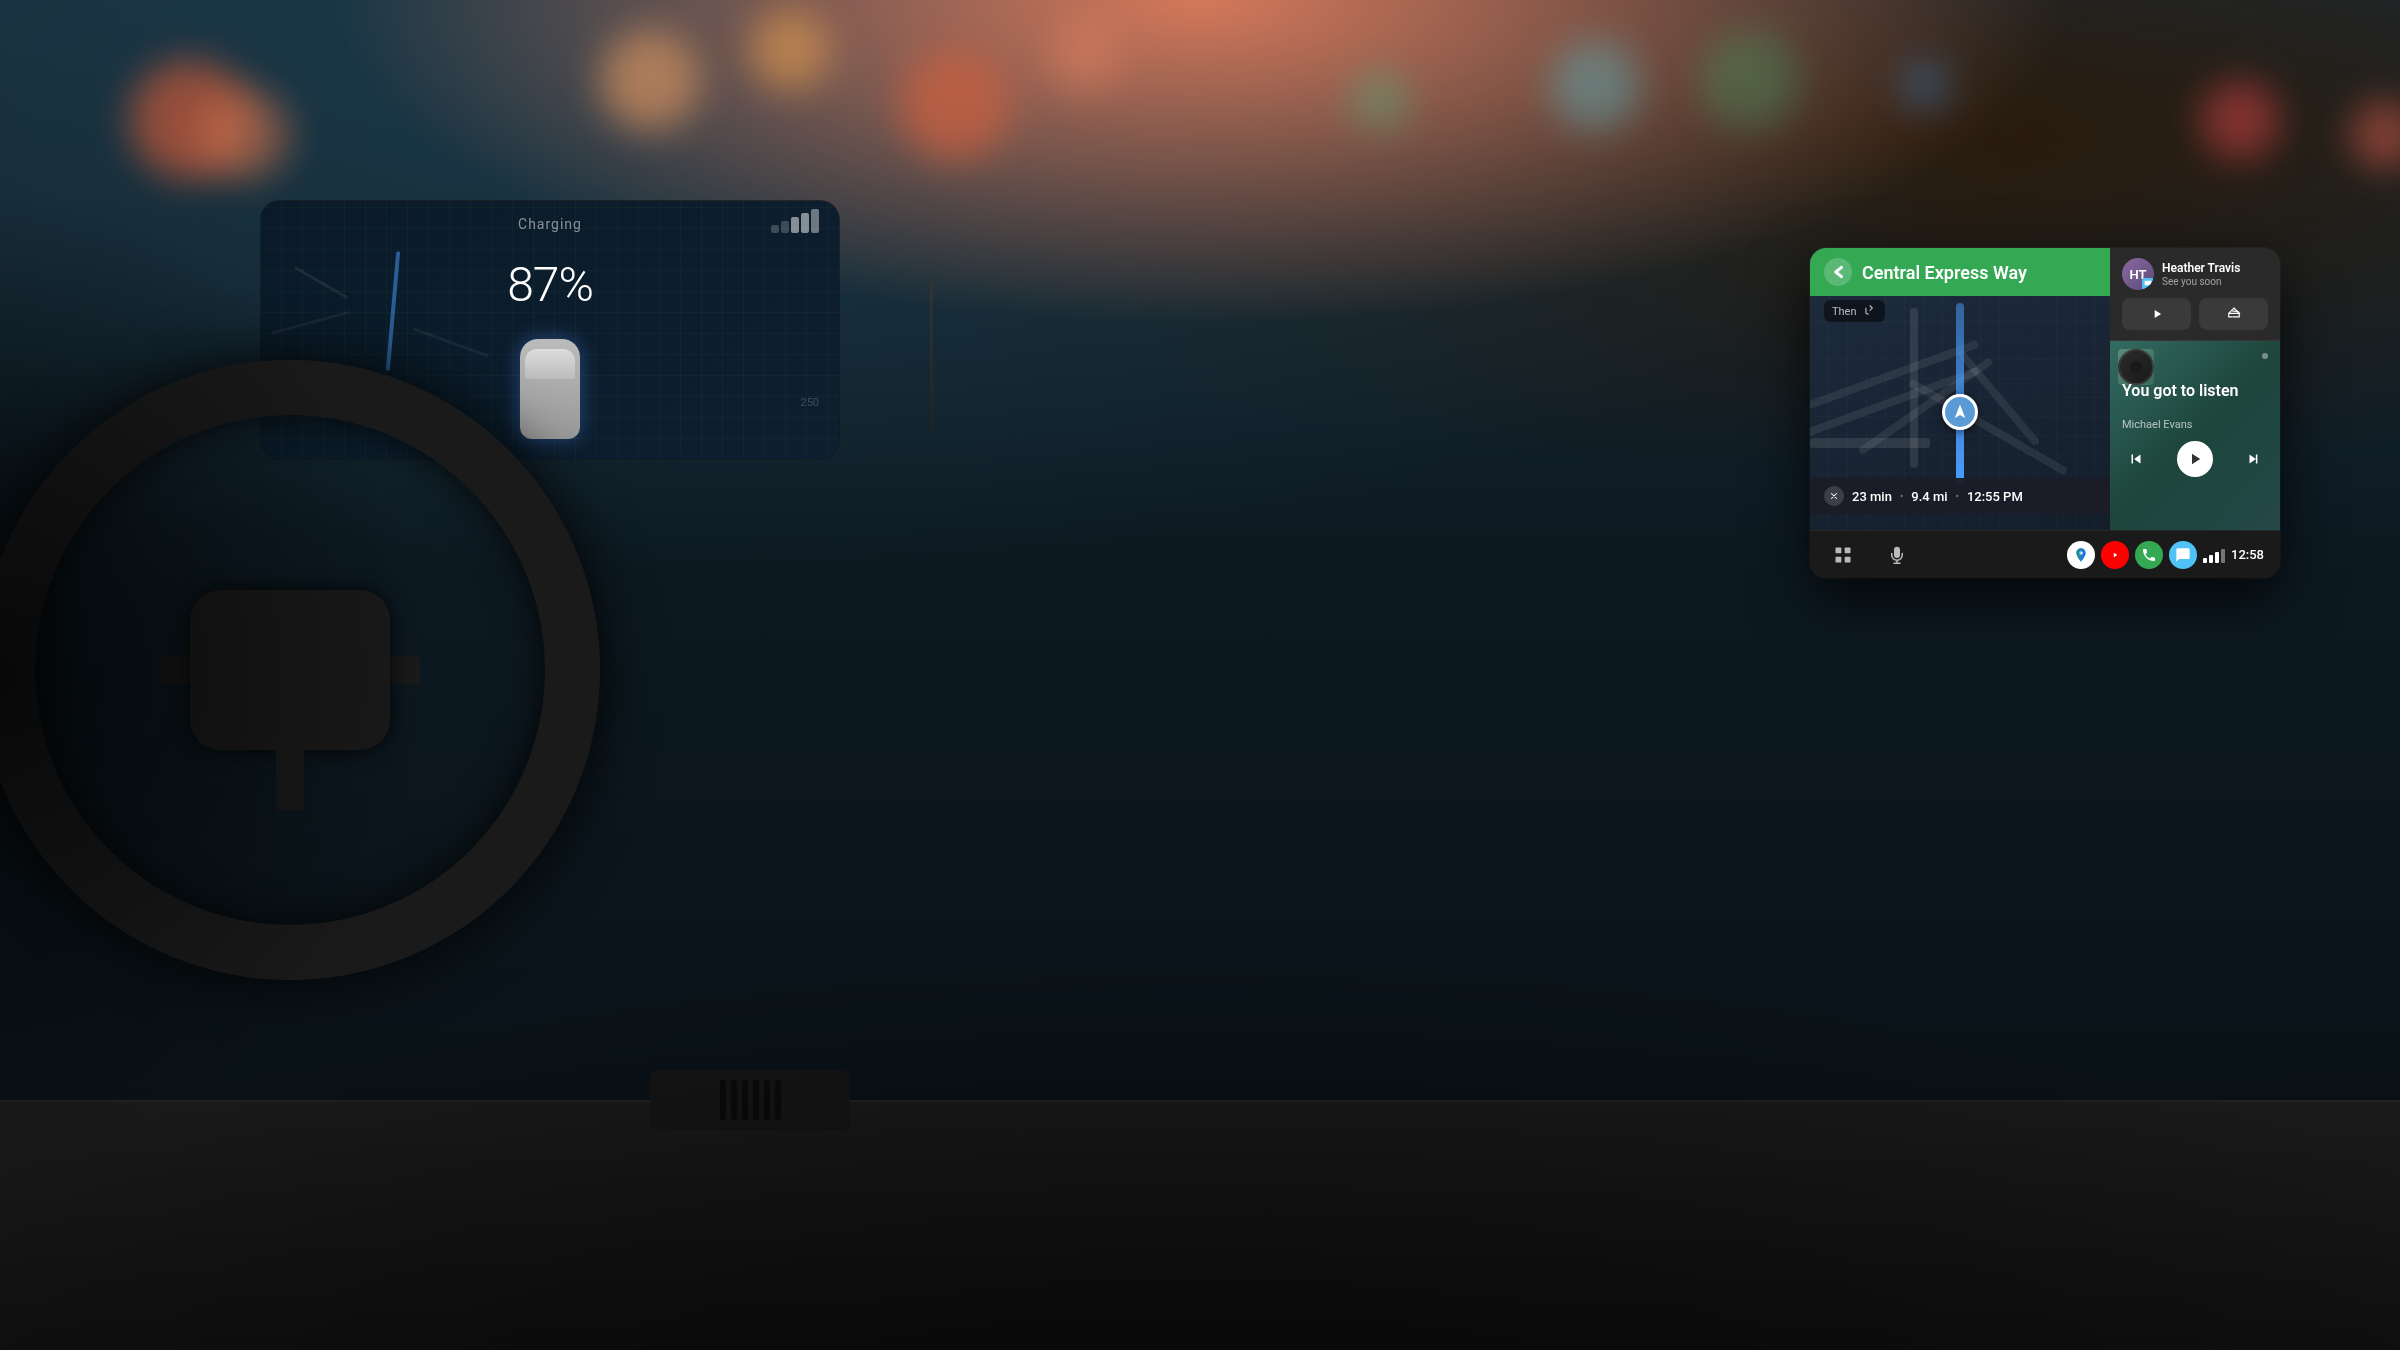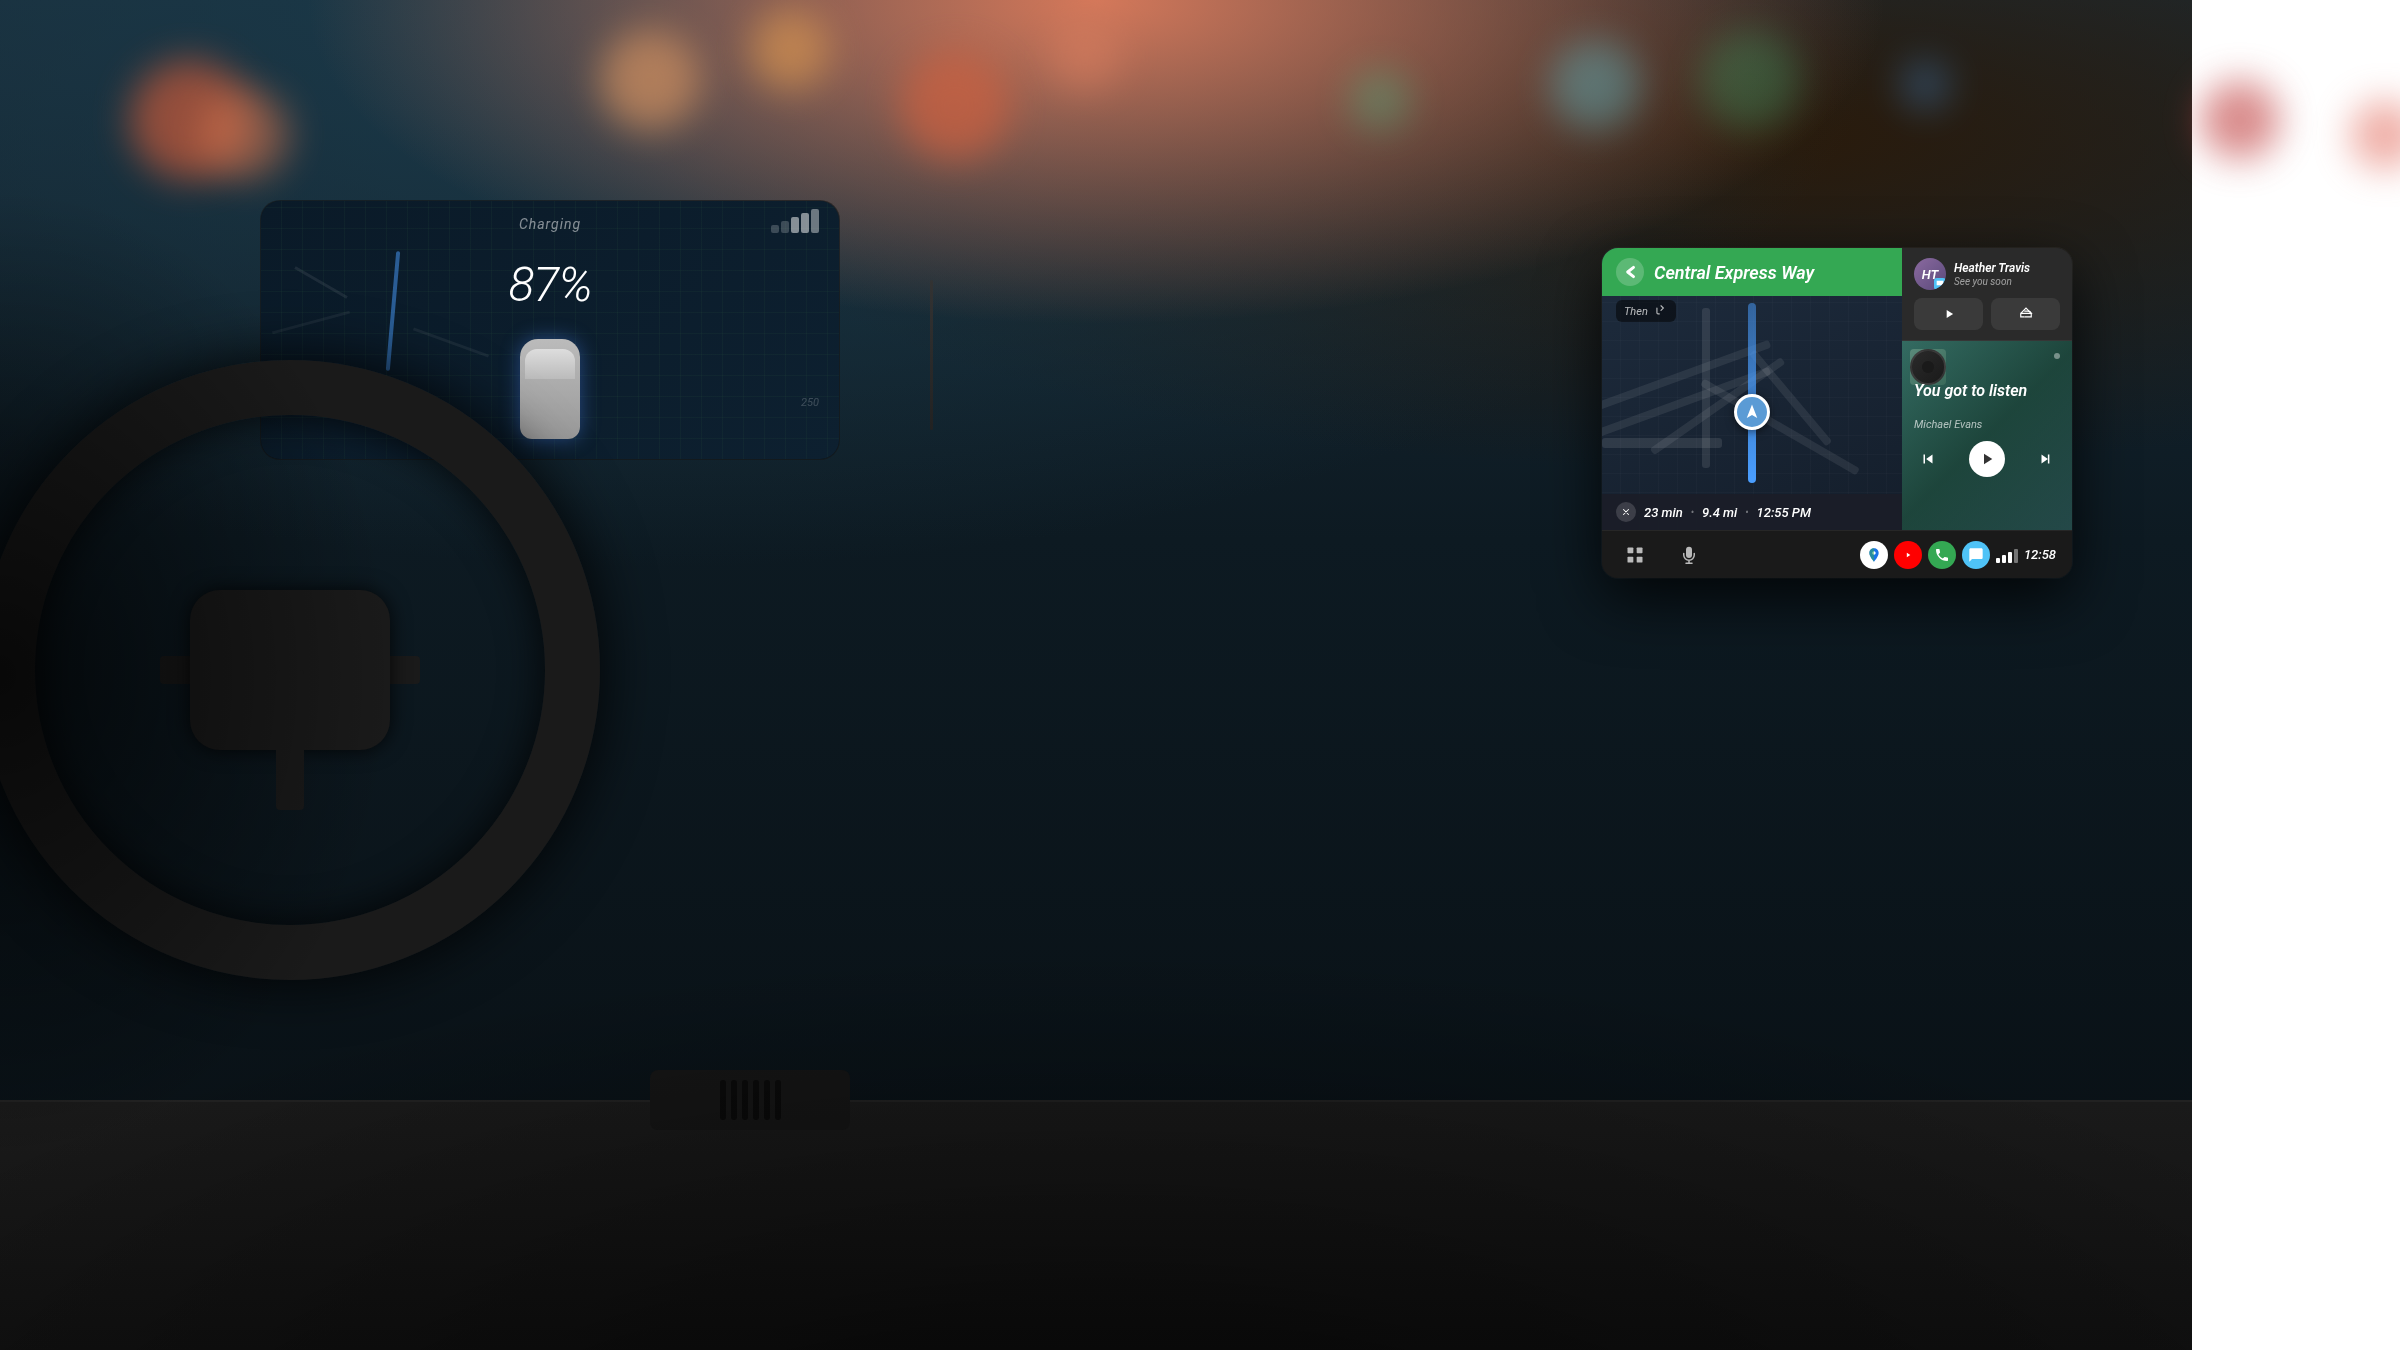--- a/index.html
+++ b/index.html
@@ -5,24 +5,23 @@
     * { margin: 0; padding: 0; box-sizing: border-box; }
     html, body {
       width: 2400px;
       height: 1350px;
       overflow: hidden;
       font-family: 'Roboto', Arial, sans-serif;
     }
 
     .scene {
       position: relative;
-      width: 2192px;
+      width: 2400px;
       height: 1350px;
       background: #be185d;
-      font-style: italic;
     }
 
     
     .bg-layer {
       position: absolute;
       inset: 0;
       background:
         radial-gradient(ellipse 60% 40% at 50% 0%, #d4785a 0%, transparent 60%),
         radial-gradient(ellipse 80% 60% at 30% 0%, #1a3a4a 0%, transparent 70%),
         radial-gradient(ellipse 100% 50% at 80% 10%, #2a1a0a 0%, transparent 50%),
@@ -244,21 +243,21 @@
       align-items: center;
       justify-content: center;
       border: 3px solid white;
       box-shadow: 0 2px 8px rgba(0,0,0,0.5);
       z-index: 10;
     }
 
     
     .map-bottom {
       position: absolute;
-      bottom: 0;
+      bottom: 16px;
       left: 0;
       right: 0;
       background: rgba(26,30,40,0.95);
       padding: 8px 14px;
       display: flex;
       align-items: center;
       gap: 8px;
       z-index: 10;
     }
 

